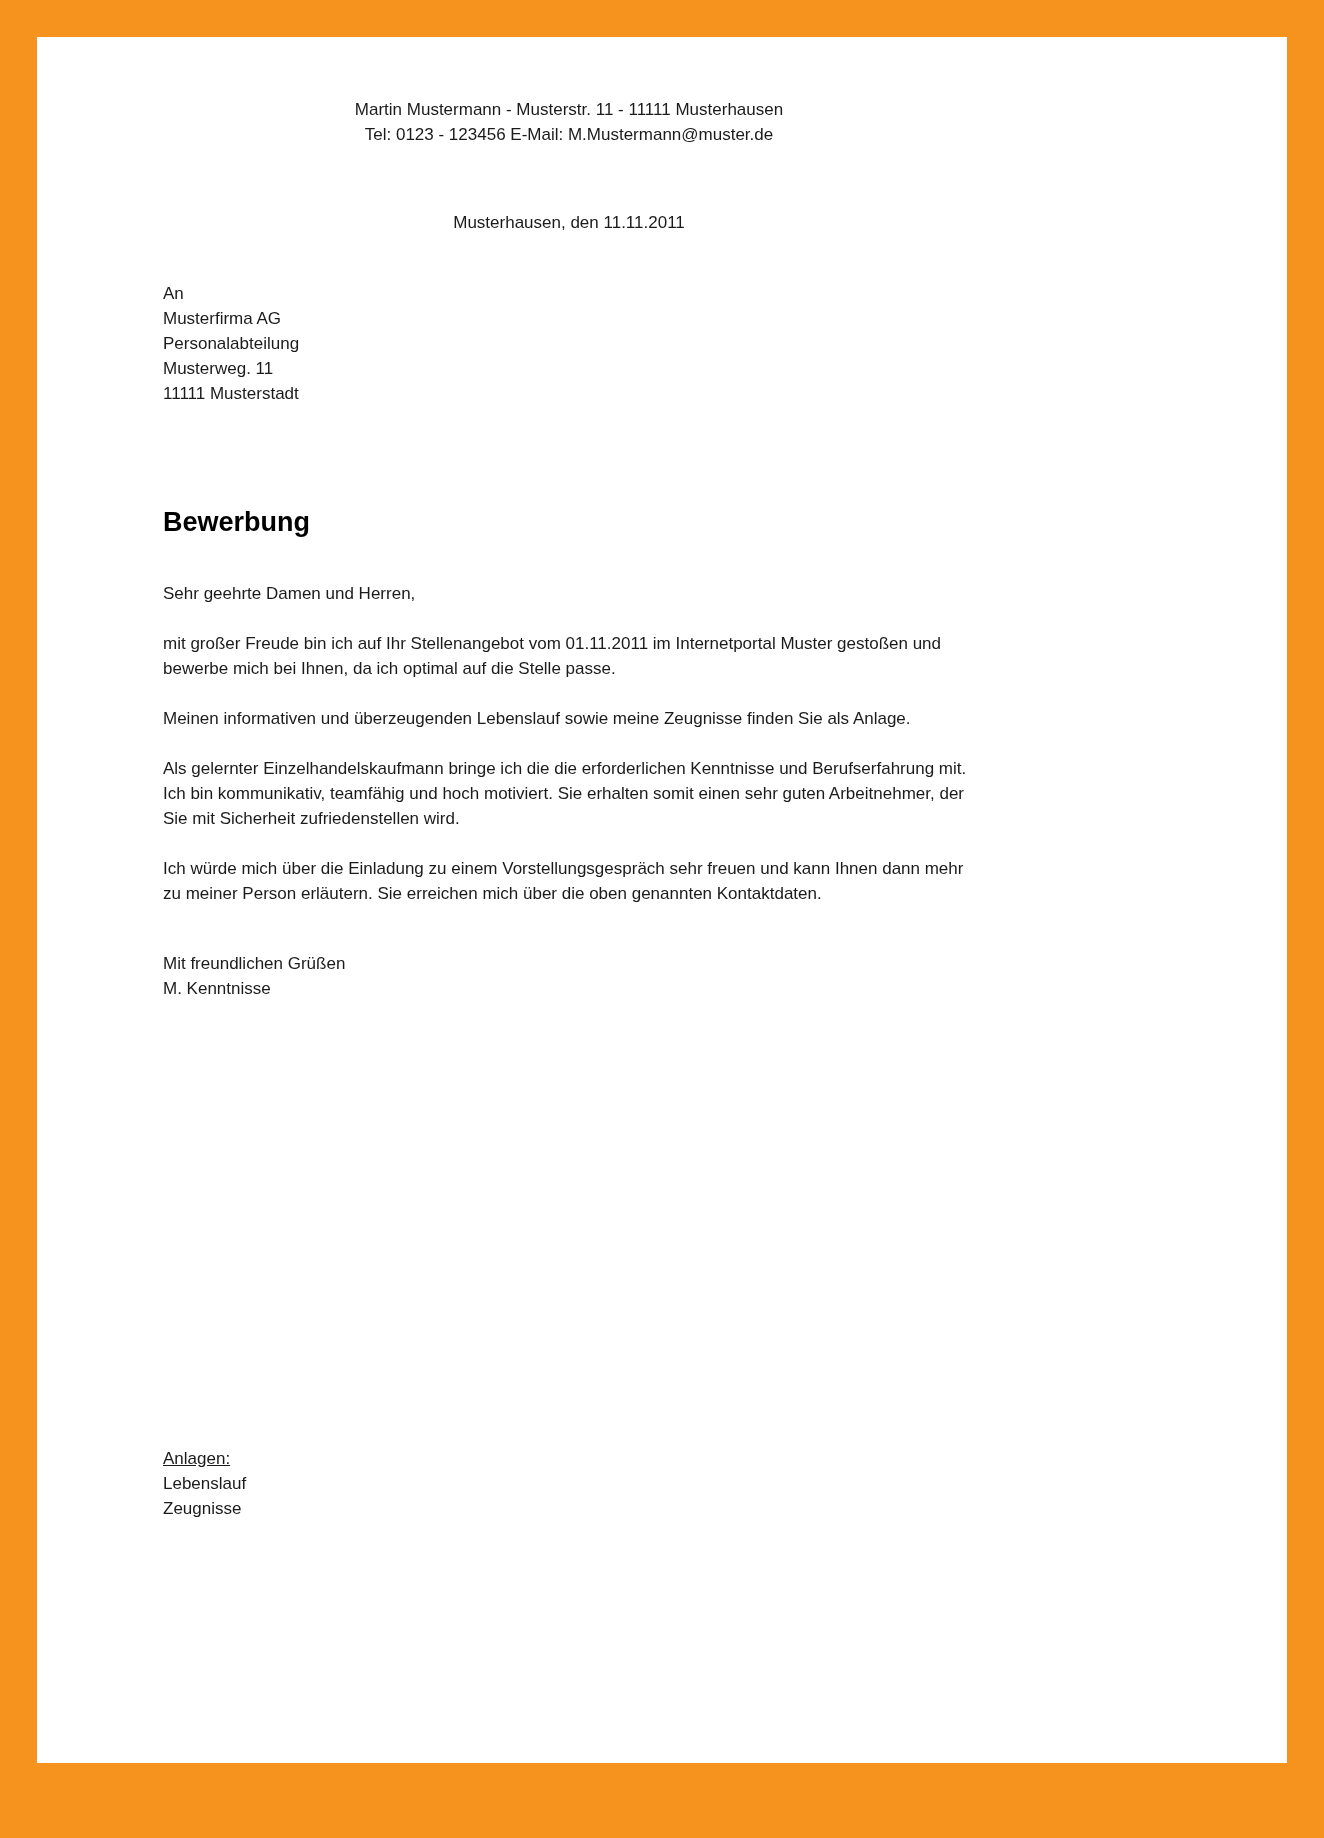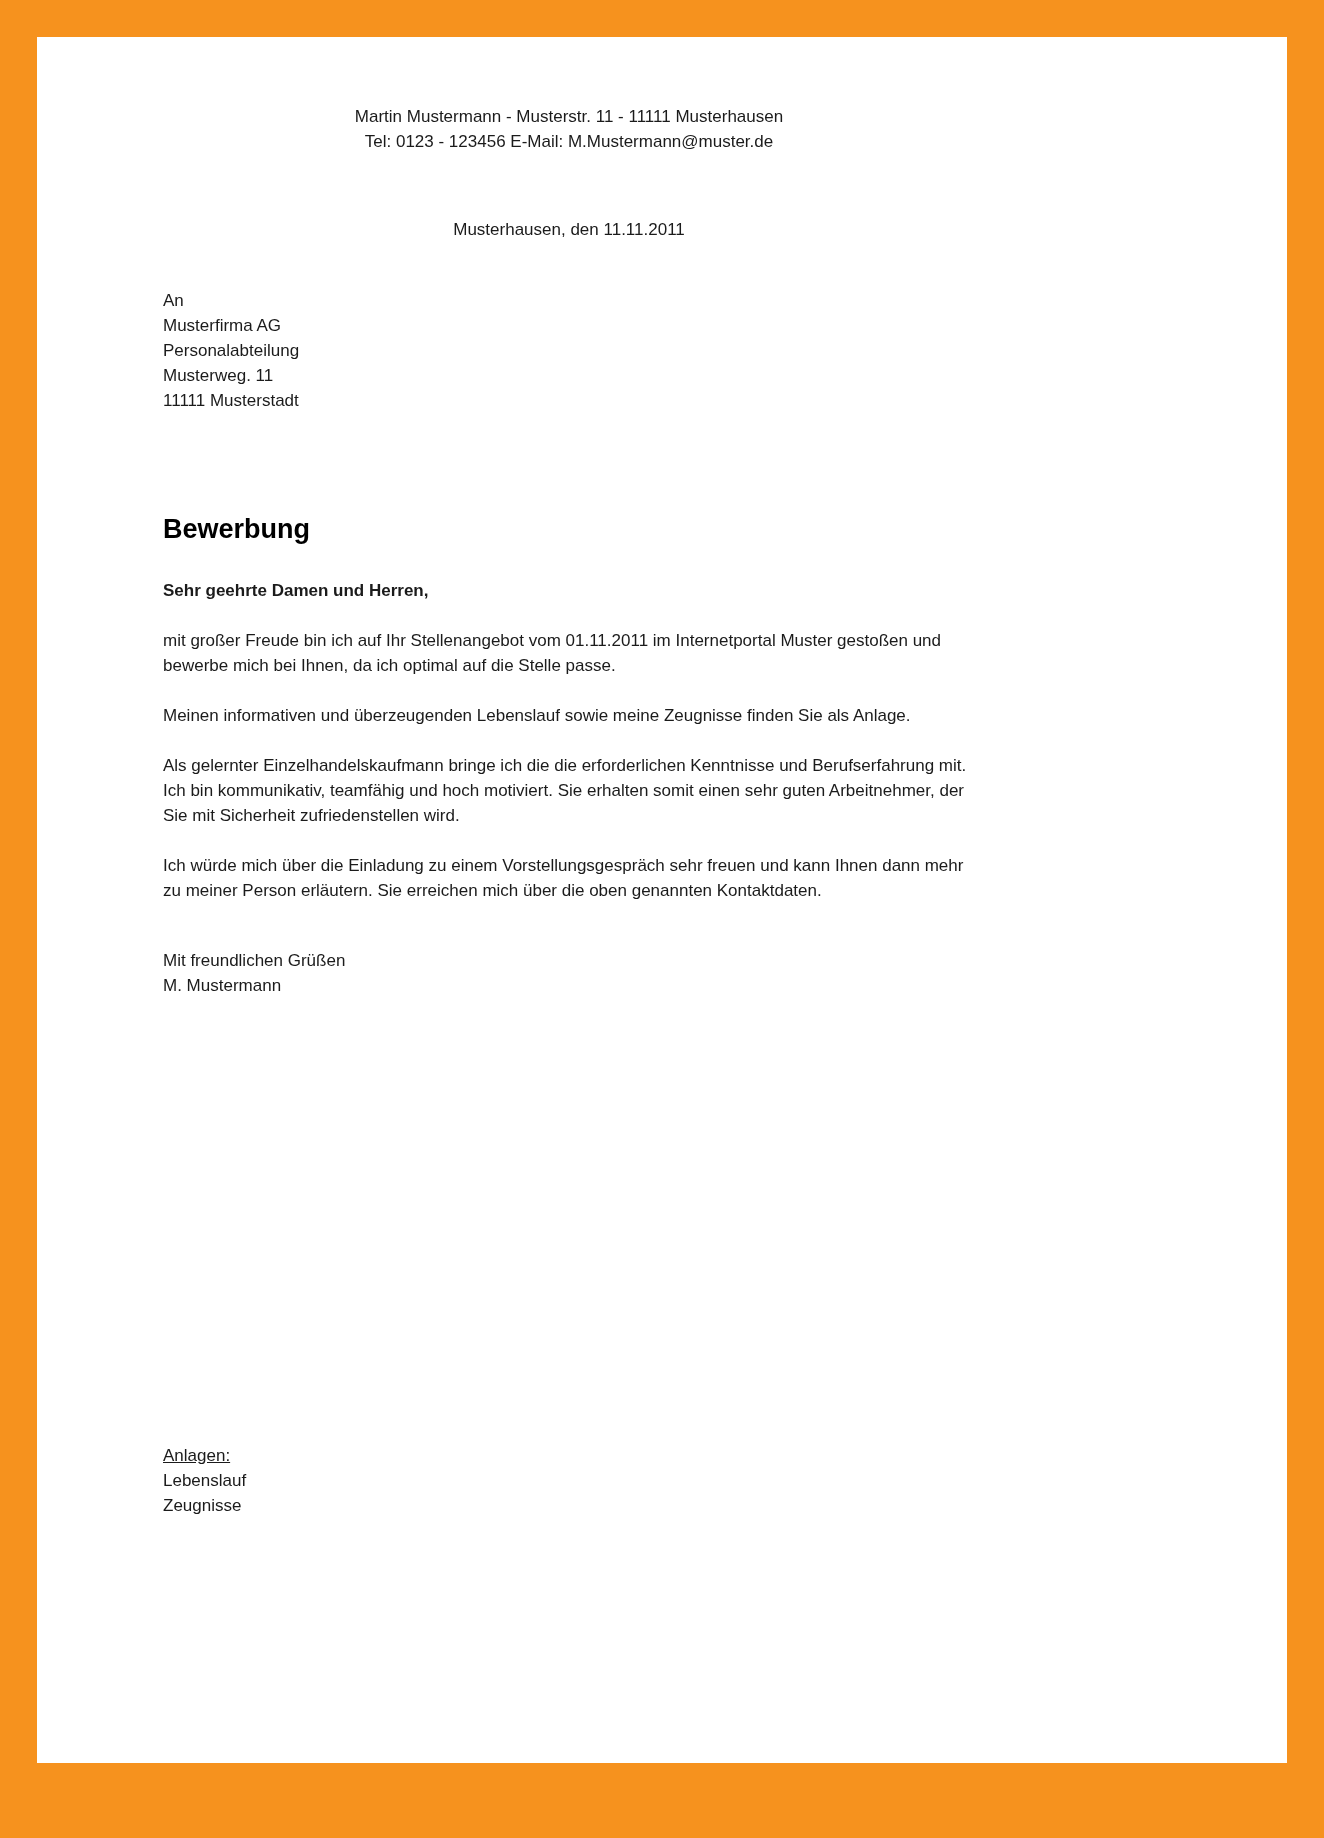--- a/index.html
+++ b/index.html
@@ -18,21 +18,21 @@
     position: absolute;
     left: 37px;
     top: 37px;
     right: 37px;
     bottom: 75px;
     background: #ffffff;
   }
   .content {
     position: absolute;
     left: 126px;
-    top: 7px;
+    top: 0;
     width: 812px;
     height: 100%;
     color: #1b1b1b;
     font-size: 17px;
     line-height: 25px;
   }
   .header {
     padding-top: 60px;
     text-align: center;
   }
@@ -46,22 +46,21 @@
     margin-top: 46px;
   }
   .subject {
     margin: 100px 0 8px 0;
     font-size: 27px;
     line-height: 32px;
     font-weight: bold;
     color: #000000;
   }
   .salutation {
-    margin: 33px 0 0 0;
-    font-weight: bold;
+    margin: 43px 0 0 0;
   }
   .para {
     margin: 25px 0 0 0;
   }
   .closing {
     margin-top: 45px;
   }
   .attachments {
     margin-top: 445px;
   }
@@ -99,21 +98,21 @@
     <p class="para">mit großer Freude bin ich auf Ihr Stellenangebot vom 01.11.2011 im Internetportal Muster gestoßen und bewerbe mich bei Ihnen, da ich optimal auf die Stelle passe.</p>
 
     <p class="para">Meinen informativen und überzeugenden Lebenslauf sowie meine Zeugnisse finden Sie als Anlage.</p>
 
     <p class="para">Als gelernter Einzelhandelskaufmann bringe ich die die erforderlichen Kenntnisse und Berufserfahrung mit. Ich bin kommunikativ, teamfähig und hoch motiviert. Sie erhalten somit einen sehr guten Arbeitnehmer, der Sie mit Sicherheit zufriedenstellen wird.</p>
 
     <p class="para">Ich würde mich über die Einladung zu einem Vorstellungsgespräch sehr freuen und kann Ihnen dann mehr zu meiner Person erläutern. Sie erreichen mich über die oben genannten Kontaktdaten.</p>
 
     <div class="closing">
       <div>Mit freundlichen Grüßen</div>
-      <div>M. Mustermann</div>
+      <div>M. Kenntnisse</div>
     </div>
 
     <div class="attachments">
       <div>
         <span class="underline-text">Anlagen:</span>
       </div>
       <div>Lebenslauf</div>
       <div>Zeugnisse</div>
     </div>
 

